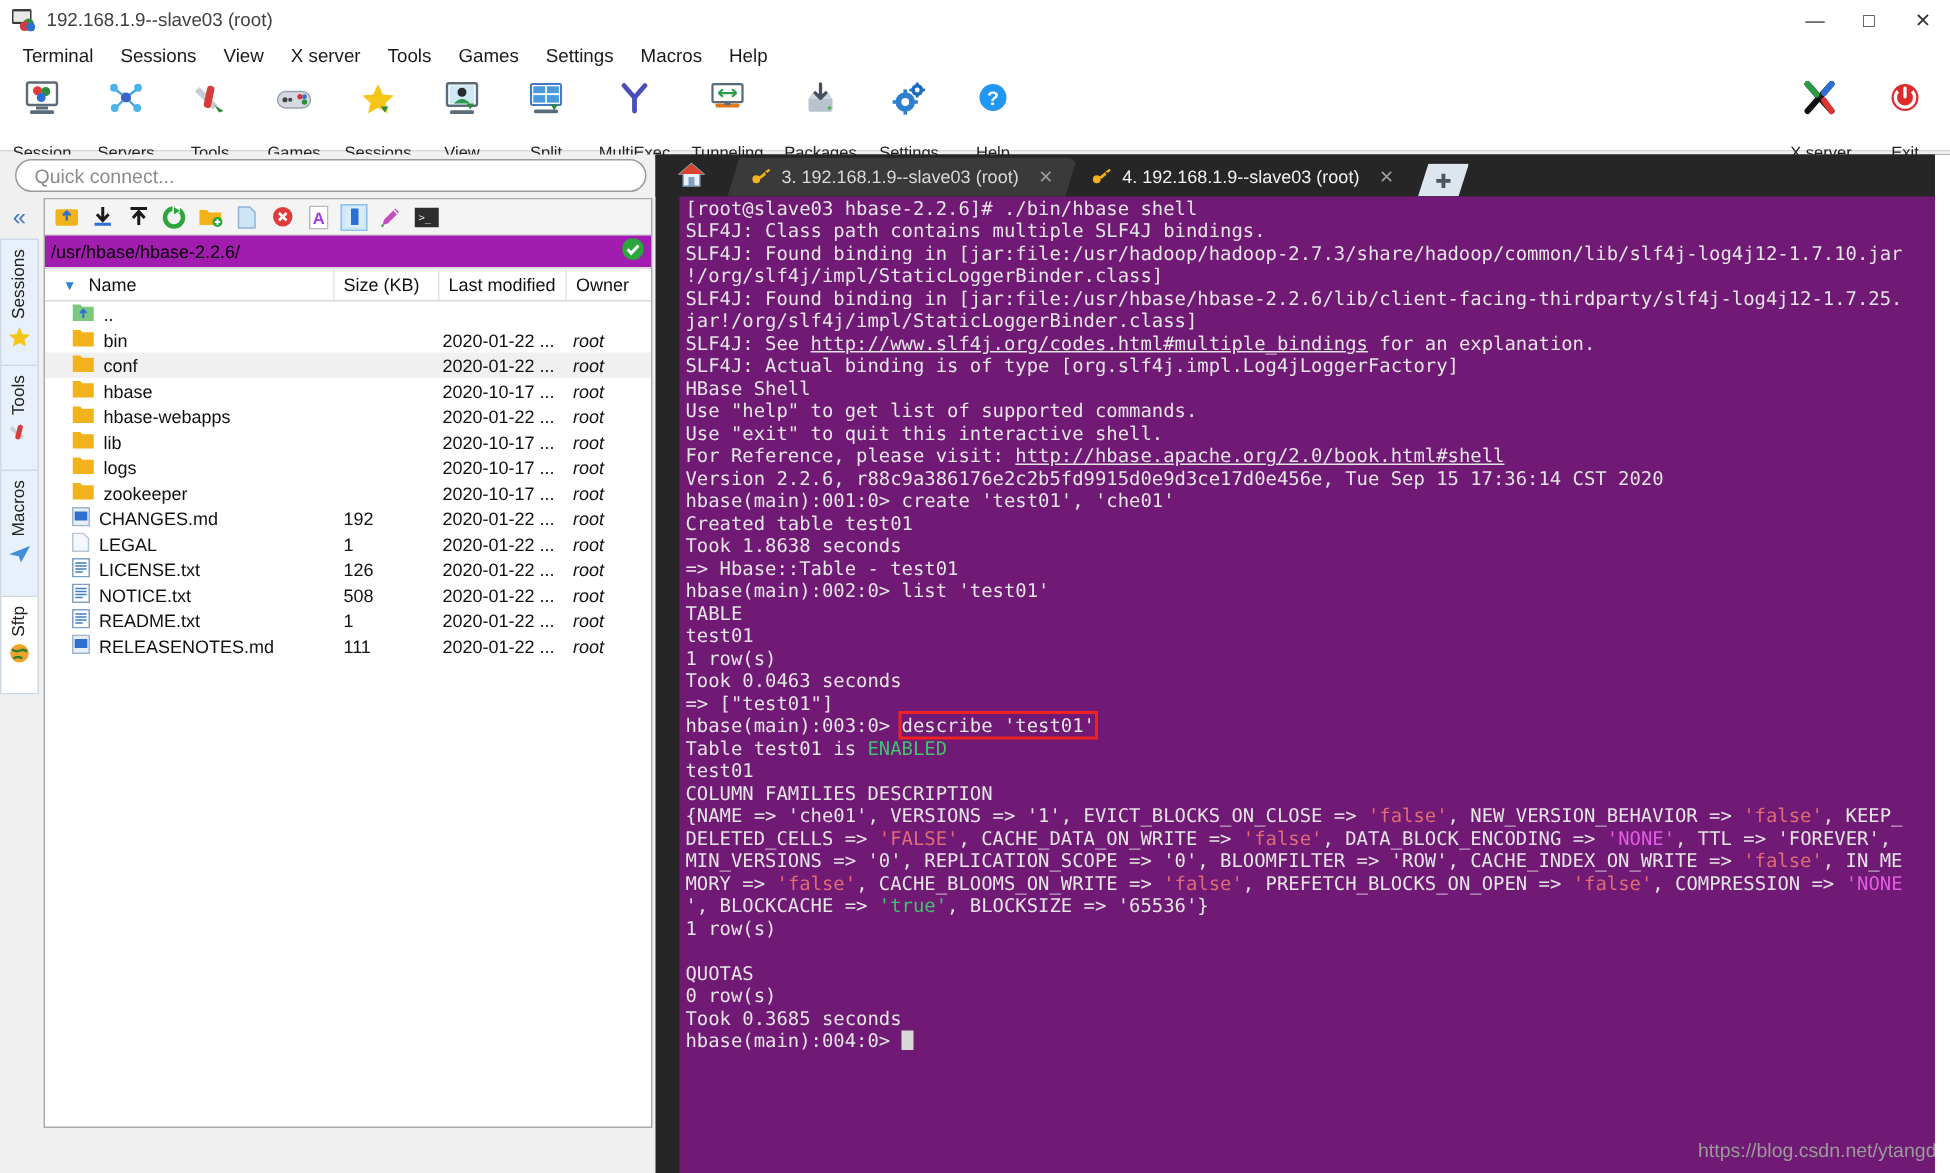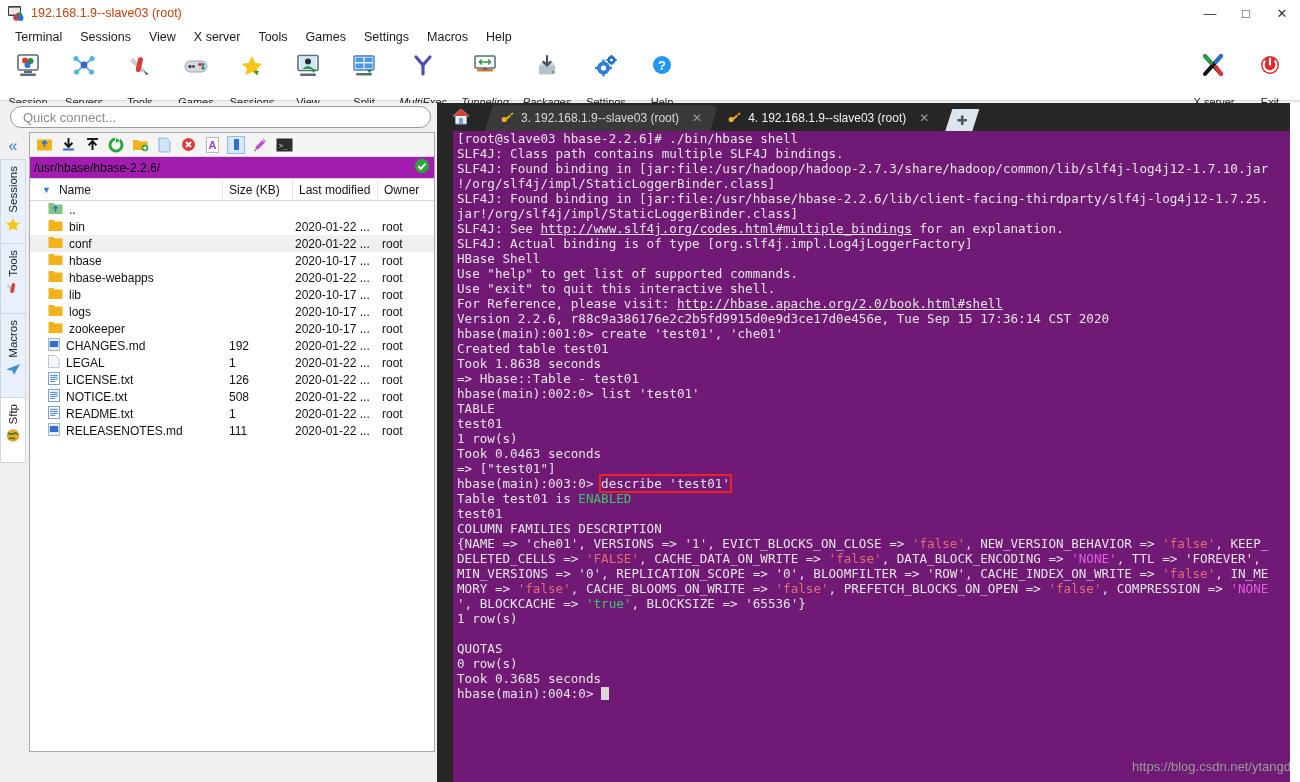--- a/index.html
+++ b/index.html
@@ -9,34 +9,34 @@
     font-size: 12px;
     background:#ffffff;
     color:#000;
     -webkit-font-smoothing:antialiased;
   }
   .app { position:relative; width:1300px; height:782px; background:#f0f0f0; }
 
   
   .titlebar { height:26px; background:#ffffff; display:flex; align-items:center; padding-left:8px; position:relative; }
   .titlebar .tlogo { width:16px; height:15px; margin-right:7px; position:relative; }
-  .titlebar .ttext { font-size:12.5px; color:#c2410c; }
+  .titlebar .ttext { font-size:12.5px; color:#404040; }
   .wbtns { position:absolute; right:0; top:0; height:26px; display:flex; }
   .wbtn { width:36px; height:26px; display:flex; align-items:center; justify-content:center; color:#333; font-size:13px; }
 
   
   .menubar { height:22px; background:#ffffff; display:flex; align-items:center; padding-left:6px; gap:0px; }
   .menuitem { padding:2px 9px; font-size:12.5px; color:#1a1a1a; }
 
   
   .toolbar { height:53px; background:#ffffff; border-bottom:1px solid #d8d8d8; display:flex; align-items:flex-start; padding-top:2px; position:relative; }
   .tbtn { width:56px; display:flex; flex-direction:column; align-items:center; justify-content:flex-start; padding-top:1px; }
   .tbtn .ico { height:30px; display:flex; align-items:center; justify-content:center; }
   .tbtn .lbl { font-size:11px; color:#222; margin-top:15px; line-height:12px; white-space:nowrap; }
-  .tbtn.wide { width:62px;font-style:italic; }
+  .tbtn.wide { width:62px; }
   .tb-right { position:absolute; right:2px; top:2px; display:flex; }
 
   
   .main { position:absolute; left:0; top:103px; width:1300px; height:679px; }
 
   
   .leftwrap { position:absolute; left:0; top:0; width:437px; height:679px; background:#f0f0f0; }
   .quickconnect { margin:3px 6px 4px 10px; height:22px; border:1px solid #9a9a9a; border-radius:11px; background:#fff;
                   display:flex; align-items:center; padding:0 12px; }
   .quickconnect input { border:0; outline:0; width:100%; font-family:"Liberation Sans",sans-serif; font-size:13px; color:#555; background:transparent; }
@@ -61,21 +61,21 @@
   .lh.name { width:193px; }
   .lh.size { width:70px; }
   .lh.mod { width:85px; }
   .lh.own { width:56px; border-right:none; }
   .sortarrow { color:#2f80d8; font-size:9px; margin:0 8px 0 6px; }
   .frow { height:17px; display:flex; align-items:center; font-size:12px; color:#111; }
   .frow.sel { background:#f0f0f0; }
   .fc.name { width:193px; display:flex; align-items:center; padding-left:18px; gap:6px; }
   .fc.size { width:70px; text-align:left; padding-left:6px; }
   .fc.mod  { width:85px; padding-left:2px; white-space:nowrap; }
-  .fc.own  { width:56px; padding-left:4px; }
+  .fc.own  { width:56px; padding-left:4px;font-style:italic; }
 
   
   .term { position:absolute; left:437px; top:0; width:863px; height:679px; background:#262626; }
   .tabstrip { height:28px; background:#262626; display:flex; align-items:flex-end; position:relative; }
   .homebtn { width:48px; height:26px; display:flex; align-items:center; justify-content:center; }
   .ttab { height:26px; background:#3a3a3a; display:flex; align-items:center; padding:0 6px 0 10px; gap:7px;
           color:#d9d9d9; font-size:12px; border-radius:7px 7px 0 0; margin-right:-6px;
           clip-path: polygon(8px 0, 100% 0, calc(100% - 8px) 100%, 0 100%); padding-left:16px; padding-right:16px; }
   .ttab.active { background:#262626; color:#f2f2f2; }
   .ttab .x { color:#9b9b9b; font-size:12px; margin-left:6px; }

